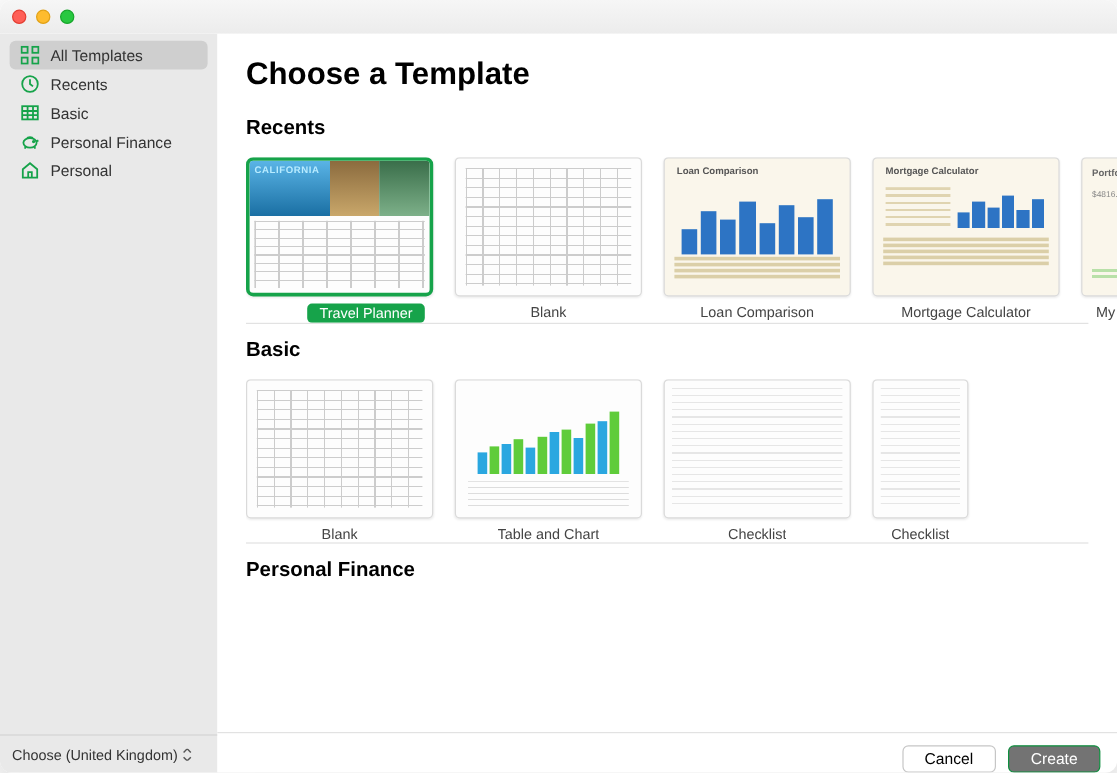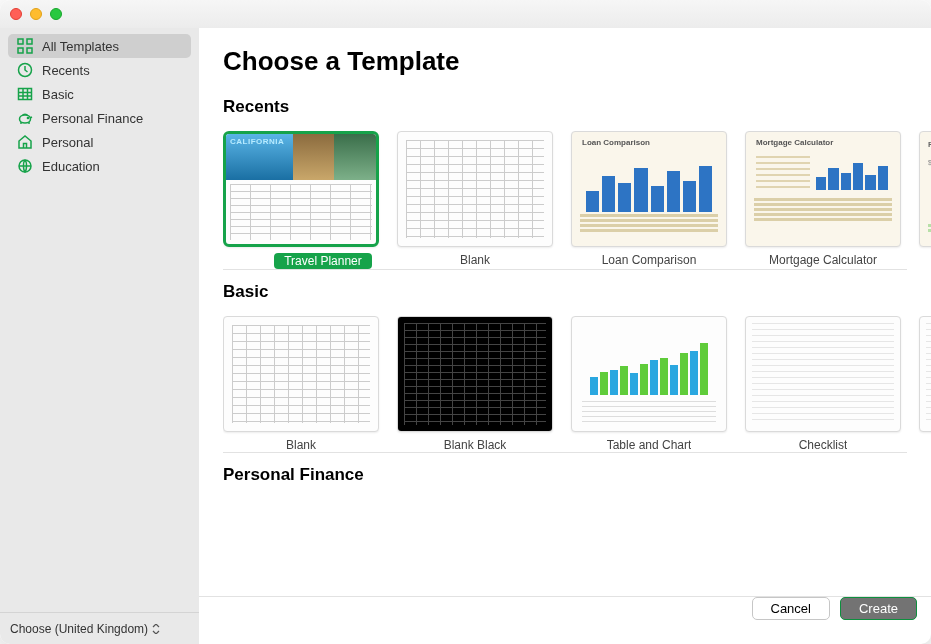--- a/index.html
+++ b/index.html
@@ -24,21 +24,21 @@
   width: 12px; height: 12px; border-radius: 50%;
   display: inline-block;
 }
 .traffic .red { background: #ff5f57; border:1px solid #e33e32;}
 .traffic .yellow { background: #febc2e; border:1px solid #e1a116;}
 .traffic .green { background: #28c840; border:1px solid #17a62b;}
 .main {
   flex: 1; display: flex; overflow: hidden;
 }
 .sidebar {
-  width: 199px; background: #e9e9e9;
+  width: 181px; background: #e9e9e9;
   display: flex; flex-direction: column;
   flex-shrink: 0;
 }
 .sidebar-list {
   flex: 1; padding: 6px 8px; overflow-y: auto;
 }
 .sidebar-item {
   display: flex; align-items: center; gap: 8px;
   padding: 4px 8px; border-radius: 5px;
   font-size: 13px; color: #333; cursor: default;
@@ -90,22 +90,22 @@
 }
 .tlabel {
   font-size: 12px; color: #444; text-align:center;
   white-space: nowrap; overflow:hidden; text-overflow: ellipsis;
   max-width: 156px;
 }
 .template.selected .tlabel {
   background: #16a34a; color: #fff; padding: 1px 10px; border-radius: 4px; margin-left: 44px;
 }
 .footer {
-  height: 48px; border-top: 1px solid #e2e2e2;
-  display: flex; align-items: flex-start; justify-content: flex-end;
+  height: 34px; border-top: 1px solid #e2e2e2;
+  display: flex; align-items: flex-end; justify-content: flex-end;
   padding: 0 14px; gap: 10px; flex-shrink:0;
 }
 .btn {
   font-size: 13px; padding: 3px 18px; border-radius: 5px;
   border: 1px solid #c6c6c6; background: #fff; cursor: default;
 }
 .btn.primary {
   background: #737373; color: #fff; border-color: #0d8f3e;
 }
 
@@ -243,29 +243,20 @@
           <span>Personal Finance</span>
         </div>
         <div class="sidebar-item">
           <span class="sicon">
             <svg viewBox="0 0 16 16" fill="none" stroke="currentColor" stroke-width="1.5">
               <path d="M2 7 L8 2 L14 7 V14 H2 Z"></path>
               <path d="M6.5 14 V9.5 H9.5 V14"></path>
             </svg>
           </span>
           <span>Personal</span>
-        </div>
-        <div class="sidebar-item">
-          <span class="sicon">
-            <svg viewBox="0 0 16 16" fill="none" stroke="currentColor" stroke-width="1.5">
-              <circle cx="8" cy="8" r="6"></circle>
-              <path d="M2 8 H14 M8 2 C10 4 10 12 8 14 C6 12 6 4 8 2"></path>
-            </svg>
-          </span>
-          <span>Education</span>
         </div>
       </div>
     <div class="sidebar-footer">
       <span>Choose (United Kingdom)</span>
       <svg width="8" height="10" viewBox="0 0 8 10">
           <path d="M1 3 L4 0 L7 3 M1 7 L4 10 L7 7" stroke="#555" stroke-width="1.2" fill="none"></path>
         </svg>
     </div>
   </div>
 
@@ -349,26 +340,20 @@
           </div>
         </div>
         <div class="section-divider"></div>
         <div class="section-title">Basic</div>
         <div class="row">
           <div class="template">
             <div class="thumb">
               <div class="th-grid"></div>
             </div>
             <div class="tlabel">Blank</div>
-          </div>
-          <div class="template">
-            <div class="thumb">
-              <div class="th-grid-dark"></div>
-            </div>
-            <div class="tlabel">Blank Black</div>
           </div>
           <div class="template">
             <div class="thumb">
               <div class="th-chart-bg">
                 <span class="b" style="height:30%"></span>
                 <span class="g" style="height:38%"></span>
                 <span class="b" style="height:42%"></span>
                 <span class="g" style="height:48%"></span>
                 <span class="b" style="height:36%"></span>
                 <span class="g" style="height:52%"></span>

